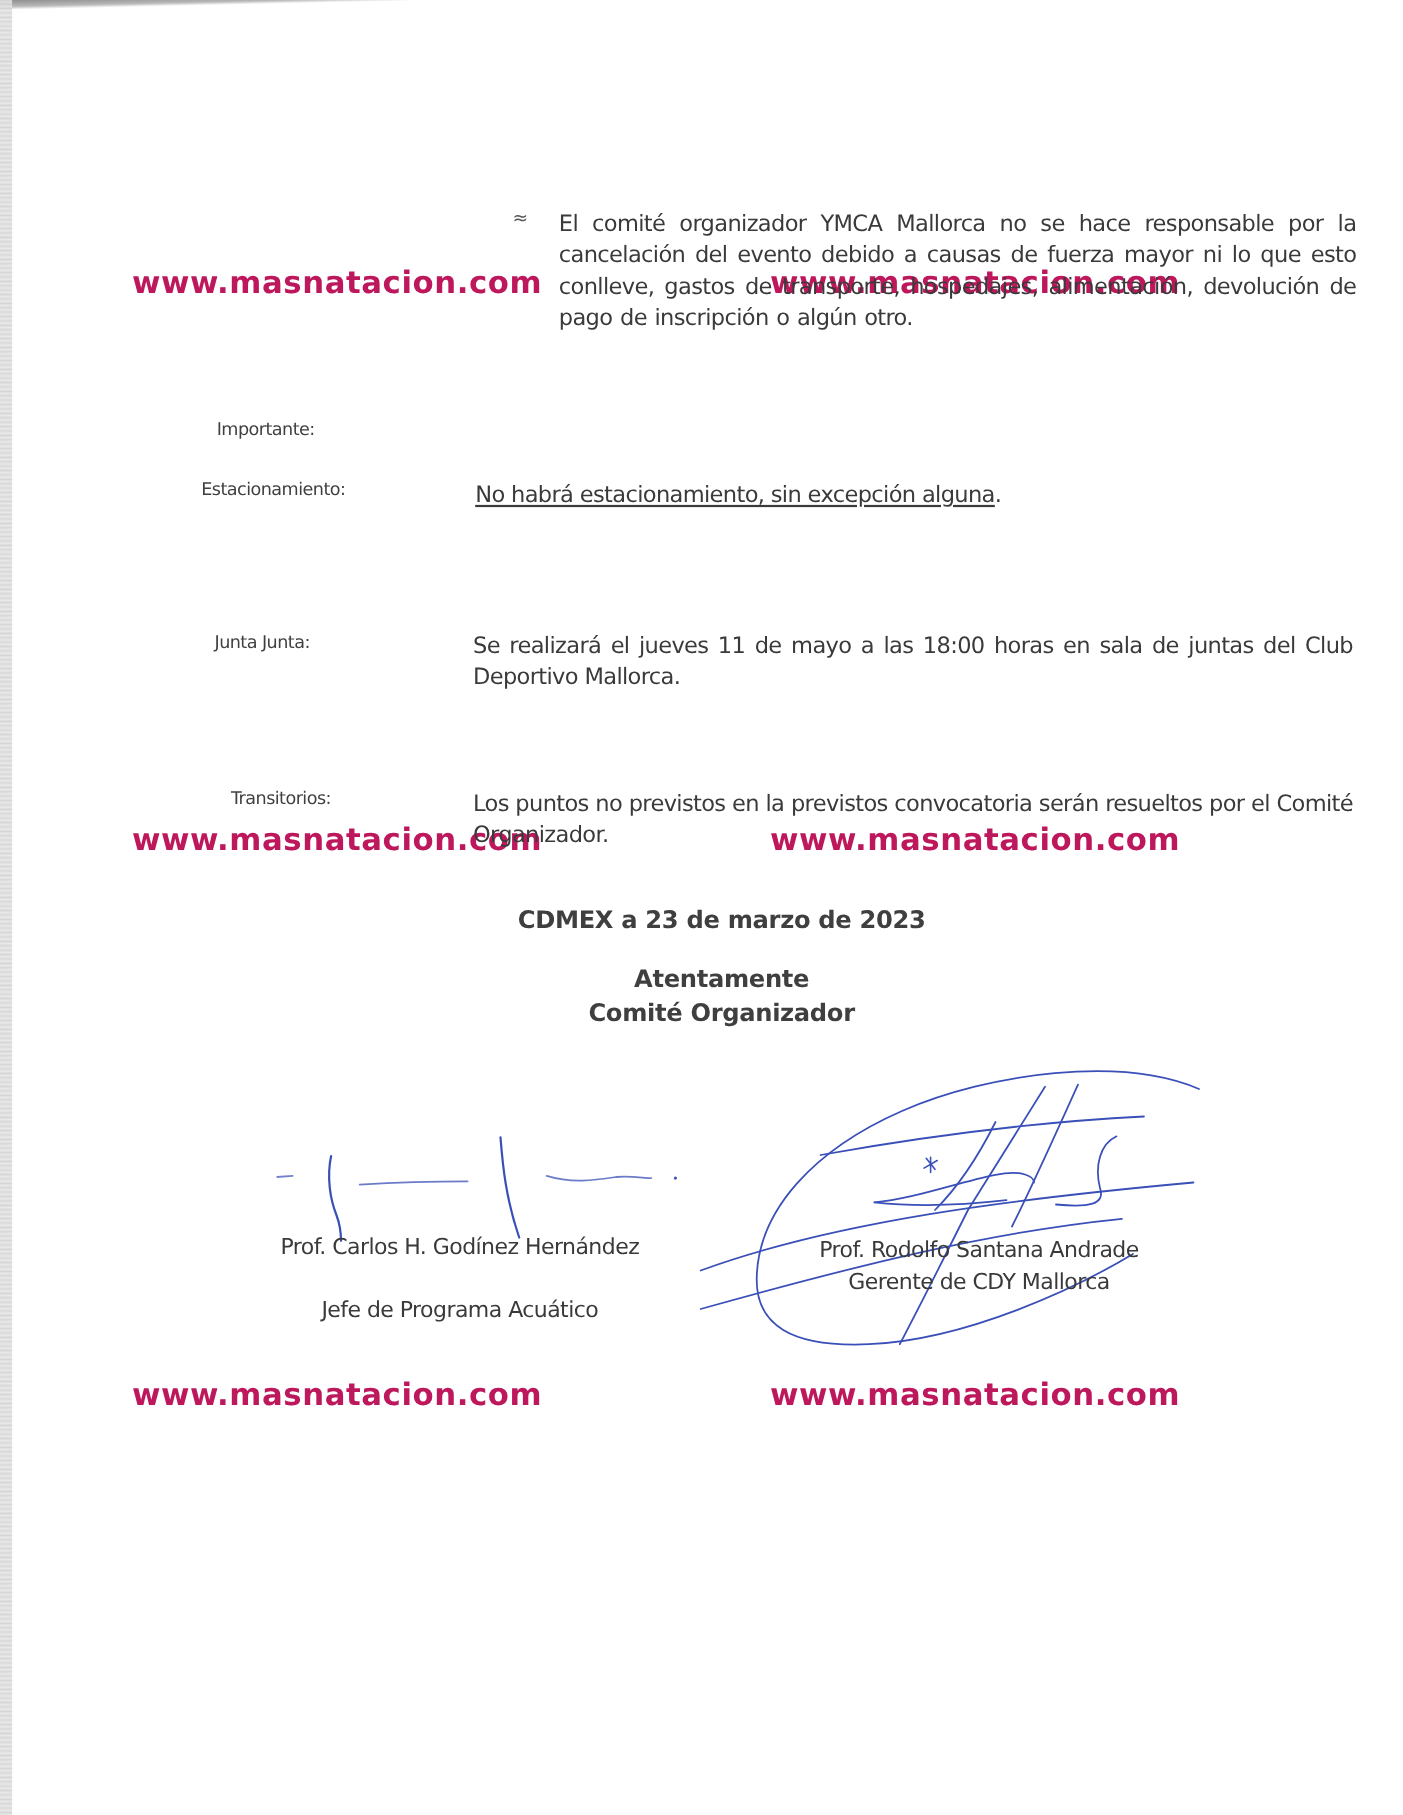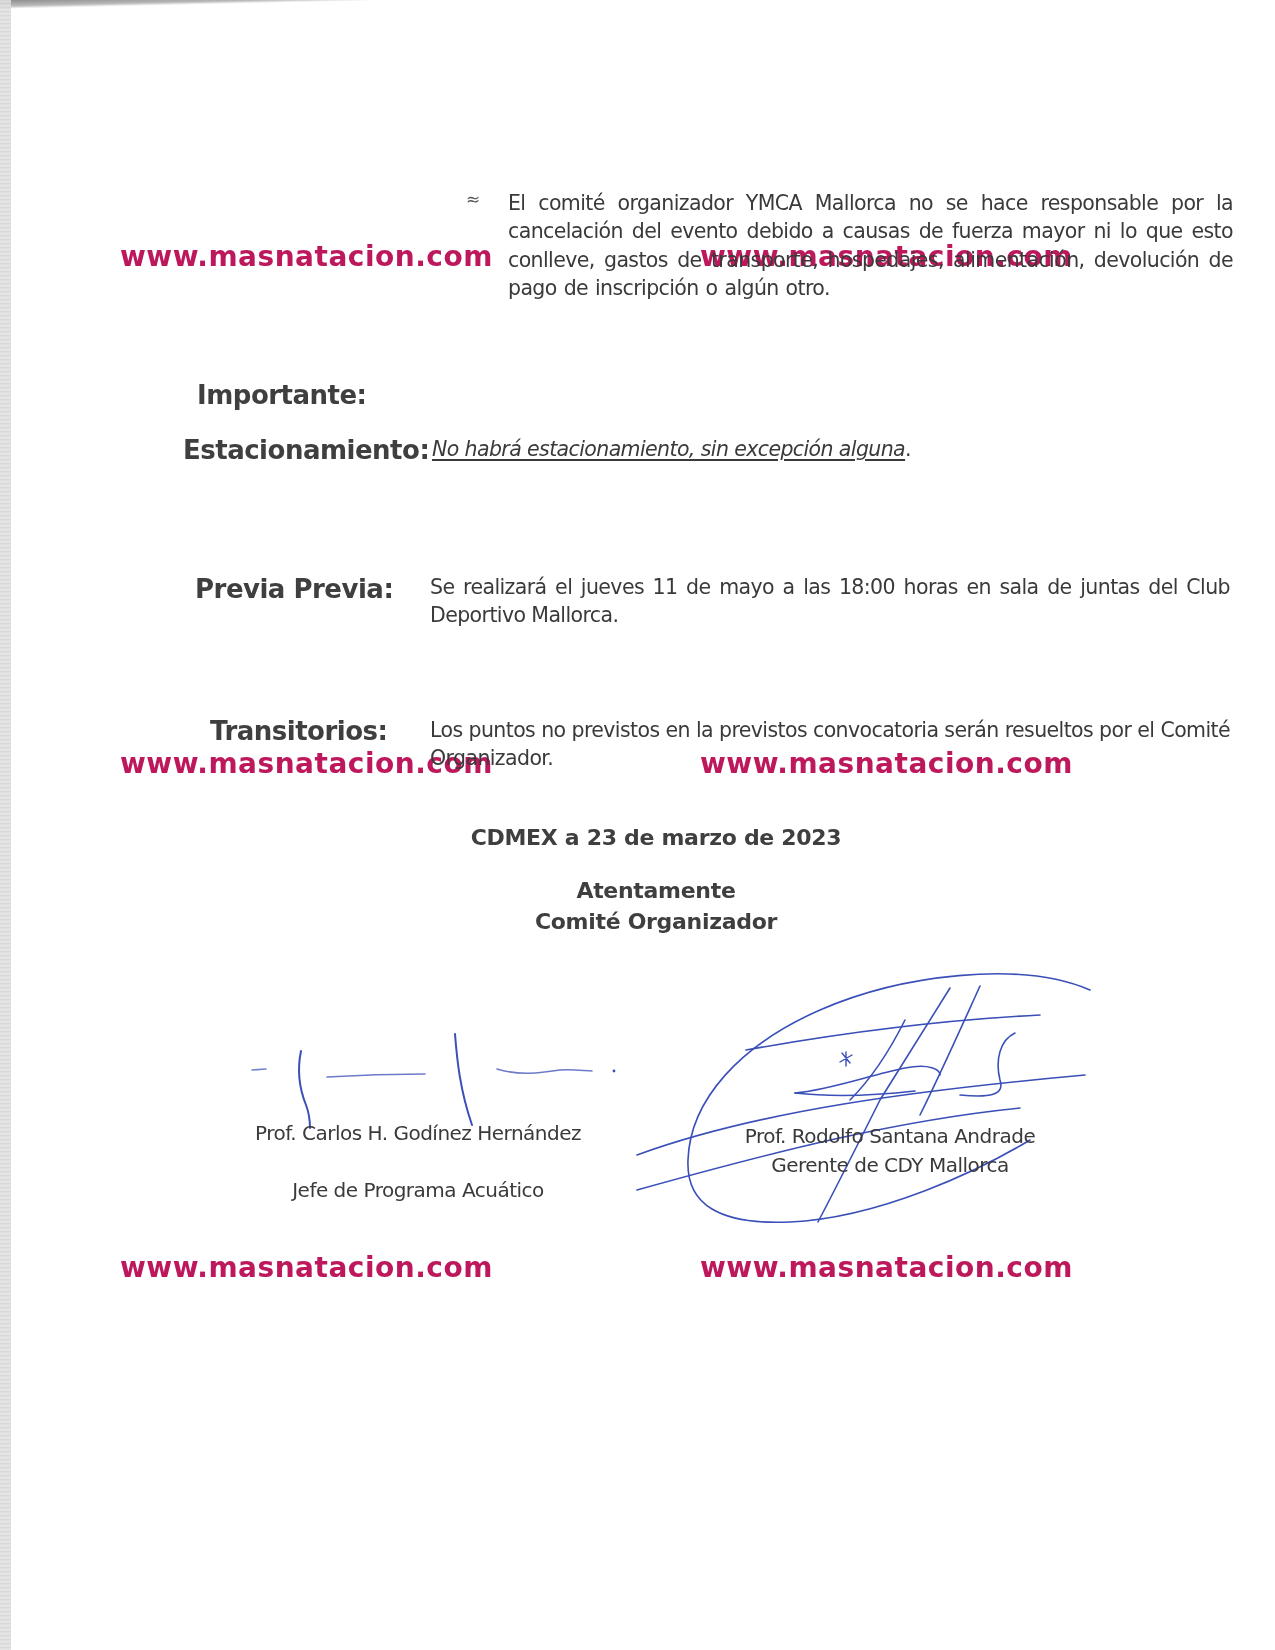--- a/index.html
+++ b/index.html
@@ -22,28 +22,28 @@
     position: absolute; font-family: "DejaVu Sans", sans-serif; font-weight: bold;
     font-size: 28px; color: #be185d; letter-spacing: 0.5px; white-space: nowrap;
   }
   .bullet-mark { position: absolute; left: 466px; top: 189px; font-size: 17px; color: #555; }
   .bullet-text {
     position: absolute; left: 508px; top: 189px; width: 725px;
     font-size: 20.5px; line-height: 28.3px; text-align: justify; text-align-last: left;
     font-family: "DejaVu Sans", sans-serif; letter-spacing: -0.6px; word-spacing: 1px;
   }
   .label {
-    position: absolute; font-weight: bold; font-size: 26px; letter-spacing: -0.5px;
+    position: absolute; font-weight: normal; font-size: 16px; letter-spacing: -0.5px;
     color: #3f3f3f;
   }
   .value {
     position: absolute; font-size: 20.5px; line-height: 28.3px; letter-spacing: -0.6px;
   }
   .value.justify { text-align: justify; text-align-last: left; width: 800px; }
-  .italic-u { font-style: italic; text-decoration: underline; text-underline-offset: 3px; }
+  .italic-u { text-decoration: underline; text-underline-offset: 3px; }
   .center-bold {
     position: absolute; left: 0; width: 1312px; text-align: center; font-weight: bold;
     font-size: 22px; color: #3f3f3f; letter-spacing: -0.3px;
   }
   .sig-name {
     position: absolute; text-align: center; font-size: 20px; letter-spacing: -0.5px;
     line-height: 29px;
   }
   svg.sig { position: absolute; left: 0; top: 0; }
 </style>
@@ -61,21 +61,21 @@
 <div class="watermark" style="left:700px; top:1251px;">www.masnatacion.com</div>
 
 <span class="bullet-mark">≈</span>
 <div class="bullet-text">El comité organizador YMCA Mallorca no se hace responsable por la cancelación del evento debido a causas de fuerza mayor ni lo que esto conlleve, gastos de transporte, hospedajes, alimentación, devolución de pago de inscripción o algún otro.</div>
 
 <div class="label" style="left:197px; top:380px;">Importante:</div>
 
 <div class="label" style="left:183px; top:435px;">Estacionamiento:</div>
 <div class="value" style="left:432px; top:435px;"><span class="italic-u">No habrá estacionamiento, sin excepción alguna</span><span>.</span></div>
 
-<div class="label" style="left:195px; top:574px;">Previa Previa:</div>
+<div class="label" style="left:195px; top:574px;">Junta Junta:</div>
 <div class="value justify" style="left:430px; top:573px; width:800px;">Se realizará el jueves 11 de mayo a las 18:00 horas en sala de juntas del Club Deportivo Mallorca.</div>
 
 <div class="label" style="left:195px; top:716px;margin-left:15px;">Transitorios:</div>
 <div class="value justify" style="left:430px; top:716px; width:800px;">Los puntos no previstos en la previstos convocatoria serán resueltos por el Comité Organizador.</div>
 
 <div class="center-bold" style="top:825px;">CDMEX a 23 de marzo de 2023</div>
 <div class="center-bold" style="top:878px;">Atentamente</div>
 <div class="center-bold" style="top:909px;">Comité Organizador</div>
 
 <svg class="sig" width="1275" height="1650">

